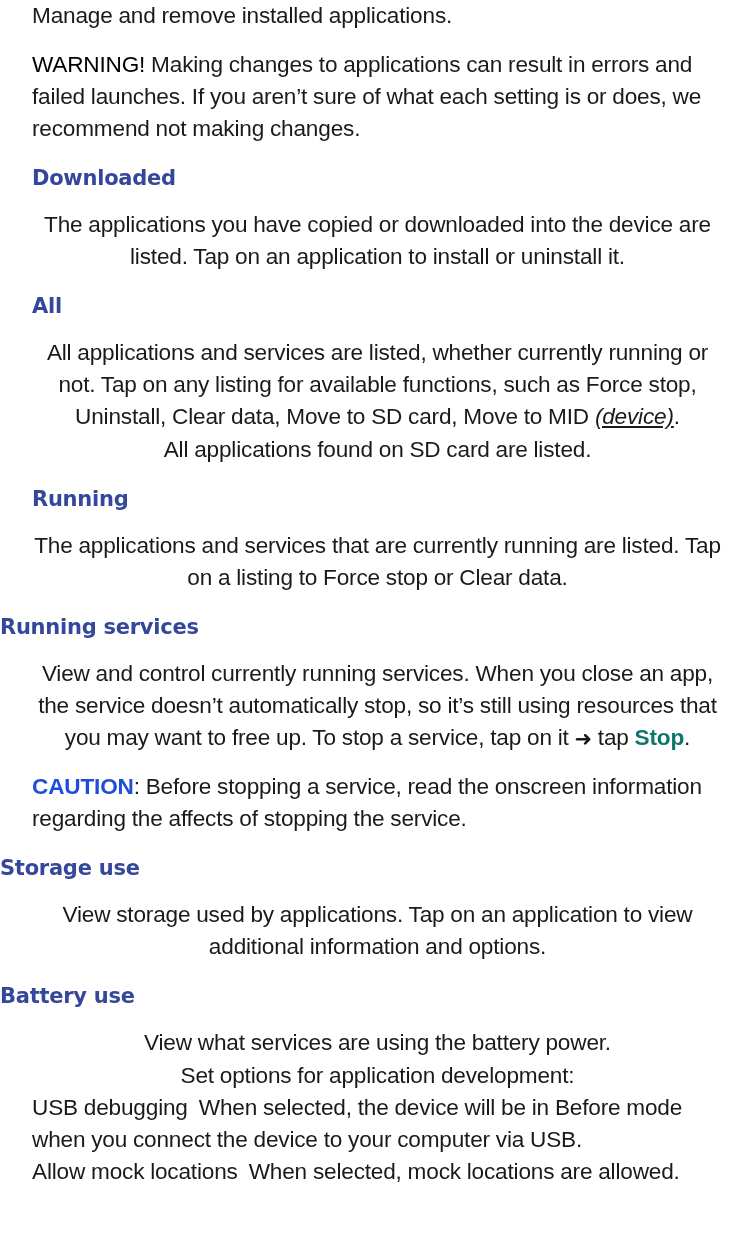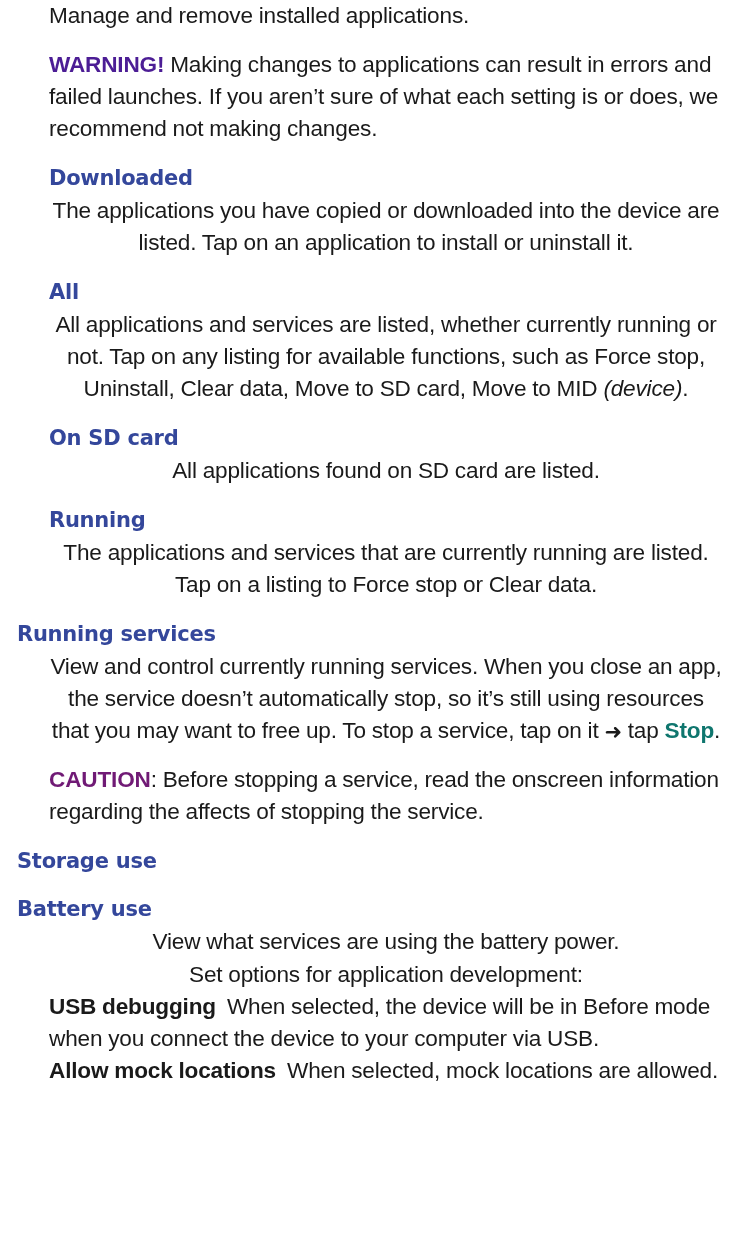--- a/index.html
+++ b/index.html
@@ -14,21 +14,21 @@
     font-family: "Liberation Sans", "DejaVu Sans", sans-serif;
     color: #000000;
     -webkit-font-smoothing: antialiased;
   }
 
   .page {
     position: relative;
     width: 732px;
     height: 1245px;
     box-sizing: border-box;
-    padding: 0px 9px 0 17px;
+    padding: 0px 9px 0 0;
   }
 
   
   .body-text {
     font-family: "Liberation Sans", "DejaVu Sans", sans-serif;
     font-size: 22.6px;
     line-height: 32px;
     letter-spacing: -0.18px;
     color: #1a1a1a;
     text-align: left;
@@ -36,47 +36,47 @@
     word-spacing: -0.2px;
   }
 
   .heading {
     font-family: "DejaVu Sans", "Liberation Sans", sans-serif;
     font-weight: bold;
     font-size: 21px;
     line-height: 30px;
     letter-spacing: -0.25px;
     color: #34479b;
-    margin: 2px;
+    margin: 16px;
   }
 
   
   .lvl-0 { margin-left: 0px; }
   .lvl-1 { margin-left: 32px; }
 
   
   .gap-para  { margin-top: 17px; }
   .gap-sect  { margin-top: 18px; }
   .gap-tight { margin-top: 1px; text-align: center; }
 
   
   .warn {
-    color: #4c1d95;
-    font-weight: bold;
+    color: #000000;
+    font-weight: normal;
   }
   .caution {
-    color: #701a75;
+    color: #1d4ed8;
     font-weight: bold;
   }
   .blue-bold {
     color: #0f766e;
     font-weight: bold;
   }
-  .ital { font-style: italic; }
-  .bold { font-weight: bold; }
+  .ital { font-style: italic; text-decoration: underline; }
+  .bold { font-weight: normal; }
 
   .arrow {
     font-family: "DejaVu Sans", sans-serif;
     font-weight: bold;
     font-size: 21px;
     display: inline-block;
     transform: translateY(1px);
   }
 
   .wide-gap { display: inline-block; width: 11px; }
@@ -92,32 +92,32 @@
   <p class="body-text lvl-1"><span data-bind="document.intro">Manage and remove installed applications.</span></p>
 
   <p class="body-text lvl-1 gap-para"><span class="warn" data-bind="document.warning.label">WARNING!</span><span data-bind="document.warning.text"> Making changes to applications can result in errors and failed launches. If you aren’t sure of what each setting is or does, we recommend not making changes.</span></p>
 
   <h3 class="heading lvl-1 gap-sect" data-bind="document.sections.0.heading">Downloaded</h3>
   <p class="body-text lvl-1 gap-tight"><span data-bind="document.sections.0.body">The applications you have copied or downloaded into the device are listed. Tap on an application to install or uninstall it.</span></p>
 
   <h3 class="heading lvl-1 gap-sect" data-bind="document.sections.1.heading">All</h3>
   <p class="body-text lvl-1 gap-tight"><span data-bind="document.sections.1.body_start">All applications and services are listed, whether currently running or not. Tap on any listing for available functions, such as Force stop, Uninstall, Clear data, Move to SD card, Move to MID </span><span class="ital" data-bind="document.sections.1.body_italic">(device)</span><span data-bind="document.sections.1.body_end">.</span></p>
 
-  <h3 class="heading lvl-1 gap-sect" data-bind="document.sections.2.heading">On SD card</h3>
   <p class="body-text lvl-1 gap-tight"><span data-bind="document.sections.2.body">All applications found on SD card are listed.</span></p>
 
   <h3 class="heading lvl-1 gap-sect" data-bind="document.sections.3.heading">Running</h3>
   <p class="body-text lvl-1 gap-tight"><span data-bind="document.sections.3.body">The applications and services that are currently running are listed. Tap on a listing to Force stop or Clear data.</span></p>
 
   <h3 class="heading lvl-0 gap-sect" data-bind="document.sections.4.heading">Running services</h3>
   <p class="body-text lvl-1 gap-tight"><span data-bind="document.sections.4.body_start">View and control currently running services. When you close an app, the service doesn’t automatically stop, so it’s still using resources that you may want to free up. To stop a service, tap on it </span><span class="arrow" data-bind="document.sections.4.arrow_glyph">➜</span><span data-bind="document.sections.4.body_mid"> tap </span><span class="blue-bold" data-bind="document.sections.4.emphasis">Stop</span><span data-bind="document.sections.4.body_end">.</span></p>
 
   <p class="body-text lvl-1 gap-para"><span class="caution" data-bind="document.sections.4.caution.label">CAUTION</span><span data-bind="document.sections.4.caution.text">: Before stopping a service, read the onscreen information regarding the affects of stopping the service.</span></p>
 
   <h3 class="heading lvl-0 gap-sect" data-bind="document.sections.5.heading">Storage use</h3>
+  <p class="body-text lvl-1 gap-tight"><span data-bind="document.sections.5.body">View storage used by applications. Tap on an application to view additional information and options.</span></p>
 
   <h3 class="heading lvl-0 gap-sect" data-bind="document.sections.6.heading">Battery use</h3>
   <p class="body-text lvl-1 gap-tight"><span data-bind="document.sections.6.body">View what services are using the battery power.</span></p>
 
   <p class="body-text lvl-1 gap-tight"><span data-bind="document.sections.7.body">Set options for application development:</span></p>
 
   <p class="body-text lvl-1"><span class="bold" data-bind="document.sections.7.options.0.term">USB debugging</span><span class="wide-gap"></span><span data-bind="document.sections.7.options.0.definition">When selected, the device will be in Before mode when you connect the device to your computer via USB.</span></p>
 
 
   <p class="body-text lvl-1"><span class="bold" data-bind="document.sections.7.options.2.term">Allow mock locations</span><span class="wide-gap"></span><span data-bind="document.sections.7.options.2.definition">When selected, mock locations are allowed.</span></p>

